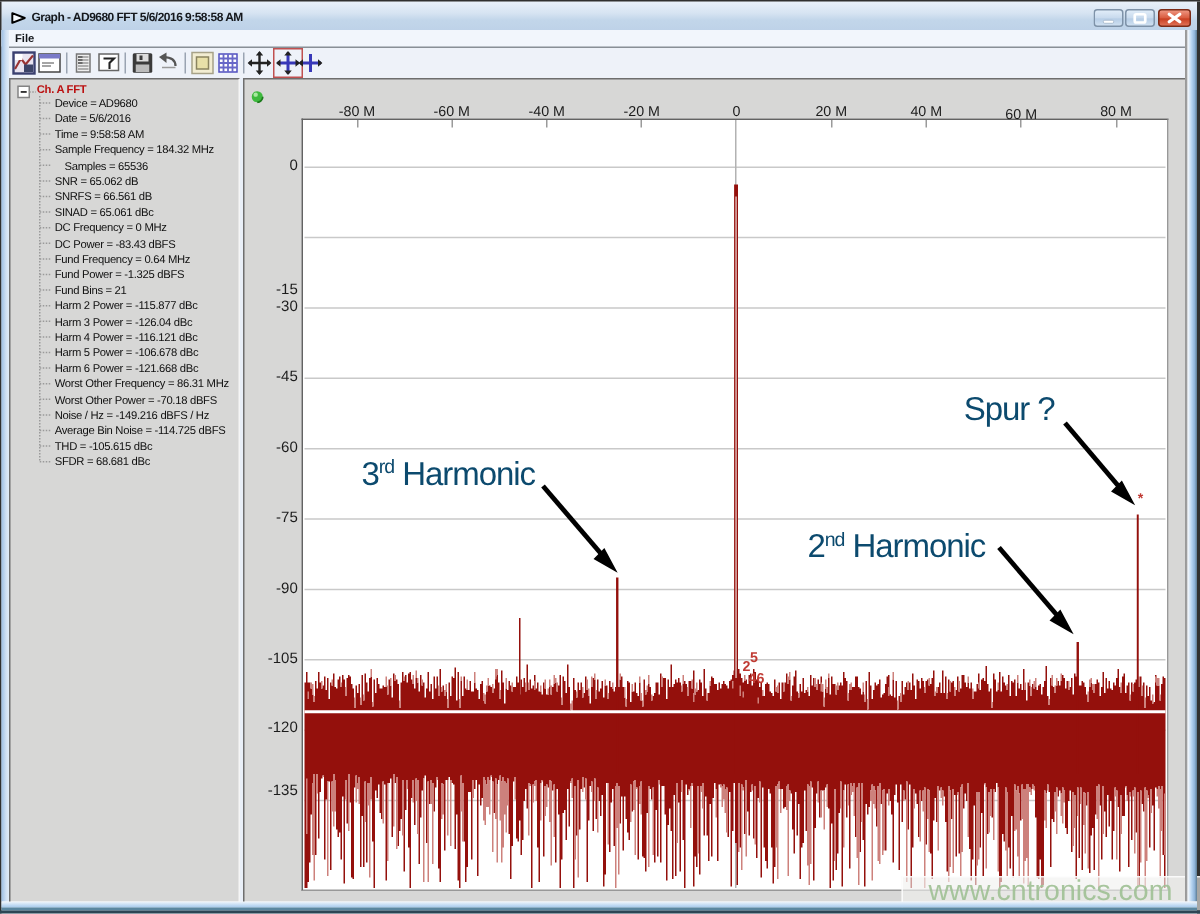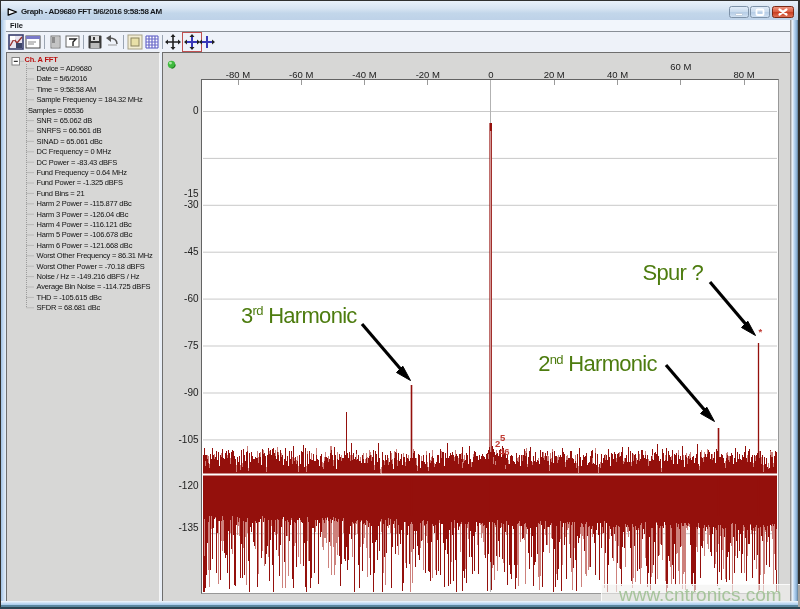--- a/index.html
+++ b/index.html
@@ -15,21 +15,21 @@
   .panel{background:#d7d7d6;border-top:1px solid #6e6e6e;border-left:1px solid #6e6e6e;
     border-right:1px solid #f5f5f5;border-bottom:1px solid #f5f5f5;}
   #treepanel{left:6px;top:52px;width:152px;height:548px;}
   #plotpanel{left:162px;top:52px;width:628px;height:548px;}
   #chart{left:201px;top:79px;width:576px;height:513px;background:#fff;
     border-top:1px solid #636363;border-left:1px solid #636363;
     border-right:1px solid #989898;border-bottom:1px solid #989898;}
   .ylab{width:40px;text-align:right;font-size:10px;color:#1c1c1c;}
   .xlab{width:44px;text-align:center;font-size:9.5px;color:#1c1c1c;}
   .tree{font-size:7.5px;color:#101010;white-space:nowrap;letter-spacing:-0.2px;}
-  .ann{font-size:22px;color:#4d7c0f;white-space:nowrap;letter-spacing:-0.7px;text-align:right;}
+  .ann{font-size:22px;color:#0c4a6e;white-space:nowrap;letter-spacing:-0.7px;text-align:right;}
   .ann sup{font-size:13px;position:relative;top:0.5px;}
   #watermark-box{left:601px;top:584px;width:199px;height:22px;
     background:rgba(240,240,239,0.62);border-left:1px solid rgba(255,255,255,0.8);
     border-top:1px solid rgba(255,255,255,0.8);}
   #watermark{left:619px;top:584px;font-size:19px;color:rgba(158,192,148,0.9);}
   
   #f-top{left:0;top:0;width:800px;height:1px;background:#30302f;}
   #f-left-dark{left:0;top:1px;width:1px;height:608px;background:#30302f;}
   #f-right-dark{left:798px;top:1px;width:2px;height:608px;background:#30302f;}
   #f-left-blue{left:1px;top:20px;width:5px;height:581px;background:linear-gradient(90deg,#9ec0e4,#cfe0f3 60%,#e2edf8);}
@@ -151,21 +151,21 @@
     </g>
   <rect x="12" y="57.5" width="7.5" height="7.5" fill="#fff" stroke="#848484"></rect>
   <path d="M13.8 61.3h4" stroke="#000"></path>
   <path d="M19.5 61.3h4.5" stroke="#9a9a9a" stroke-dasharray="1 1"></path>
 </svg>
 <div class="abs tree" style="left:24.5px;top:55px;color:#bb1111;font-weight:bold;">Ch. A FFT</div>
 <div class="abs tree" style="left:36.5px;top:64.0px;">Device = AD9680</div>
 <div class="abs tree" style="left:36.5px;top:74.4px;">Date = 5/6/2016</div>
 <div class="abs tree" style="left:36.5px;top:84.8px;">Time = 9:58:58 AM</div>
 <div class="abs tree" style="left:36.5px;top:95.2px;">Sample Frequency = 184.32 MHz</div>
-<div class="abs tree" style="left:28px;top:105.6px;">Samples = 65536</div>
+<div class="abs tree" style="left:43px;top:105.6px;">Samples = 65536</div>
 <div class="abs tree" style="left:36.5px;top:116.0px;">SNR = 65.062 dB</div>
 <div class="abs tree" style="left:36.5px;top:126.4px;">SNRFS = 66.561 dB</div>
 <div class="abs tree" style="left:36.5px;top:136.8px;">SINAD = 65.061 dBc</div>
 <div class="abs tree" style="left:36.5px;top:147.2px;">DC Frequency = 0 MHz</div>
 <div class="abs tree" style="left:36.5px;top:157.6px;">DC Power = -83.43 dBFS</div>
 <div class="abs tree" style="left:36.5px;top:168.0px;">Fund Frequency = 0.64 MHz</div>
 <div class="abs tree" style="left:36.5px;top:178.4px;">Fund Power = -1.325 dBFS</div>
 <div class="abs tree" style="left:36.5px;top:188.8px;">Fund Bins = 21</div>
 <div class="abs tree" style="left:36.5px;top:199.2px;">Harm 2 Power = -115.877 dBc</div>
 <div class="abs tree" style="left:36.5px;top:209.6px;">Harm 3 Power = -126.04 dBc</div>
@@ -189,21 +189,21 @@
 <div class="abs ylab" style="left:158.5px;top:433.5px;">-105</div>
 <div class="abs ylab" style="left:158.5px;top:480.4px;">-120</div>
 <div class="abs ylab" style="left:158.5px;top:522px;">-135</div>
 <div class="abs xlab" style="left:216.0px;top:69px;">-80 M</div>
 <div class="abs xlab" style="left:279.2px;top:69px;text-align:center;">-60 M</div>
 <div class="abs xlab" style="left:342.5px;top:69px;">-40 M</div>
 <div class="abs xlab" style="left:405.8px;top:69px;">-20 M</div>
 <div class="abs xlab" style="left:469.0px;top:69px;">0</div>
 <div class="abs xlab" style="left:532.2px;top:69px;">20 M</div>
 <div class="abs xlab" style="left:595.5px;top:69px;">40 M</div>
-<div class="abs xlab" style="left:658.8px;top:61px;">60 M</div>
+<div class="abs xlab" style="left:658.8px;top:71px;">60 M</div>
 <div class="abs xlab" style="left:722.0px;top:69px;">80 M</div>
 
 <svg class="abs" style="left:0;top:0" width="800" height="609" viewBox="0 0 800 609">
   <defs>
     <clipPath id="chartclip">
         <rect x="202" y="80" width="576" height="512"></rect>
       </clipPath>
   </defs>
   <g clip-path="url(#chartclip)">
     <g stroke="#c9c9c9" stroke-width="1">

